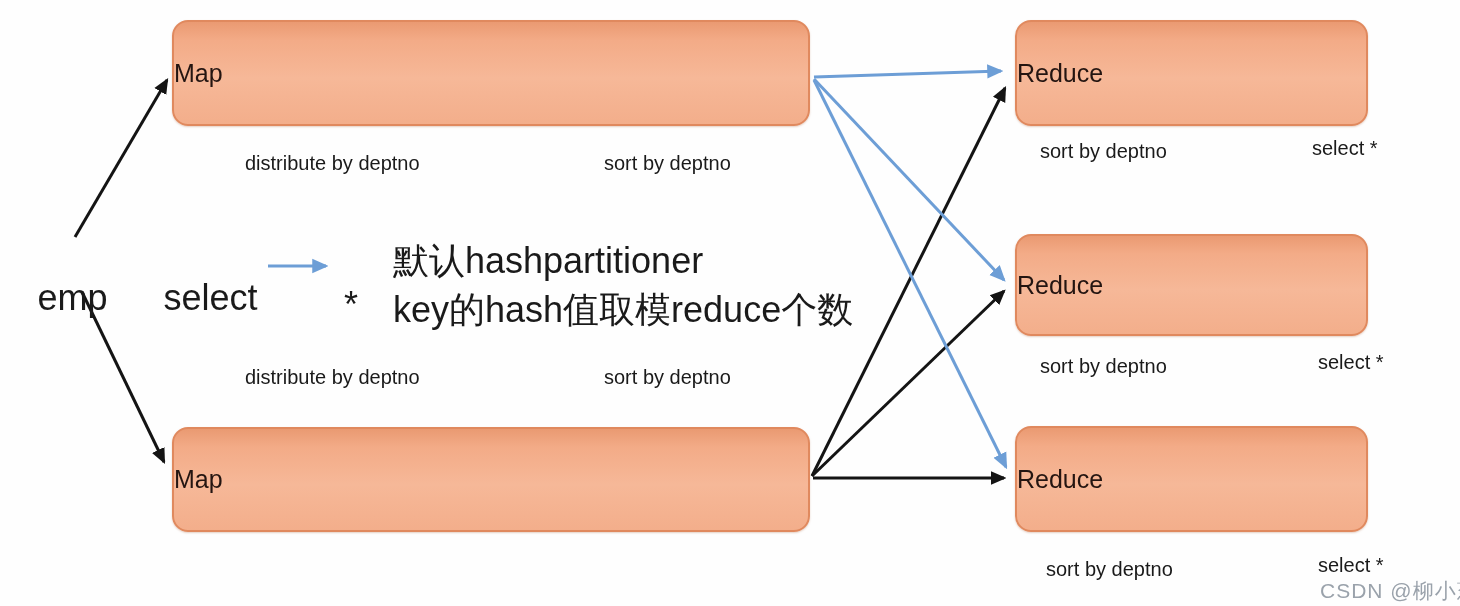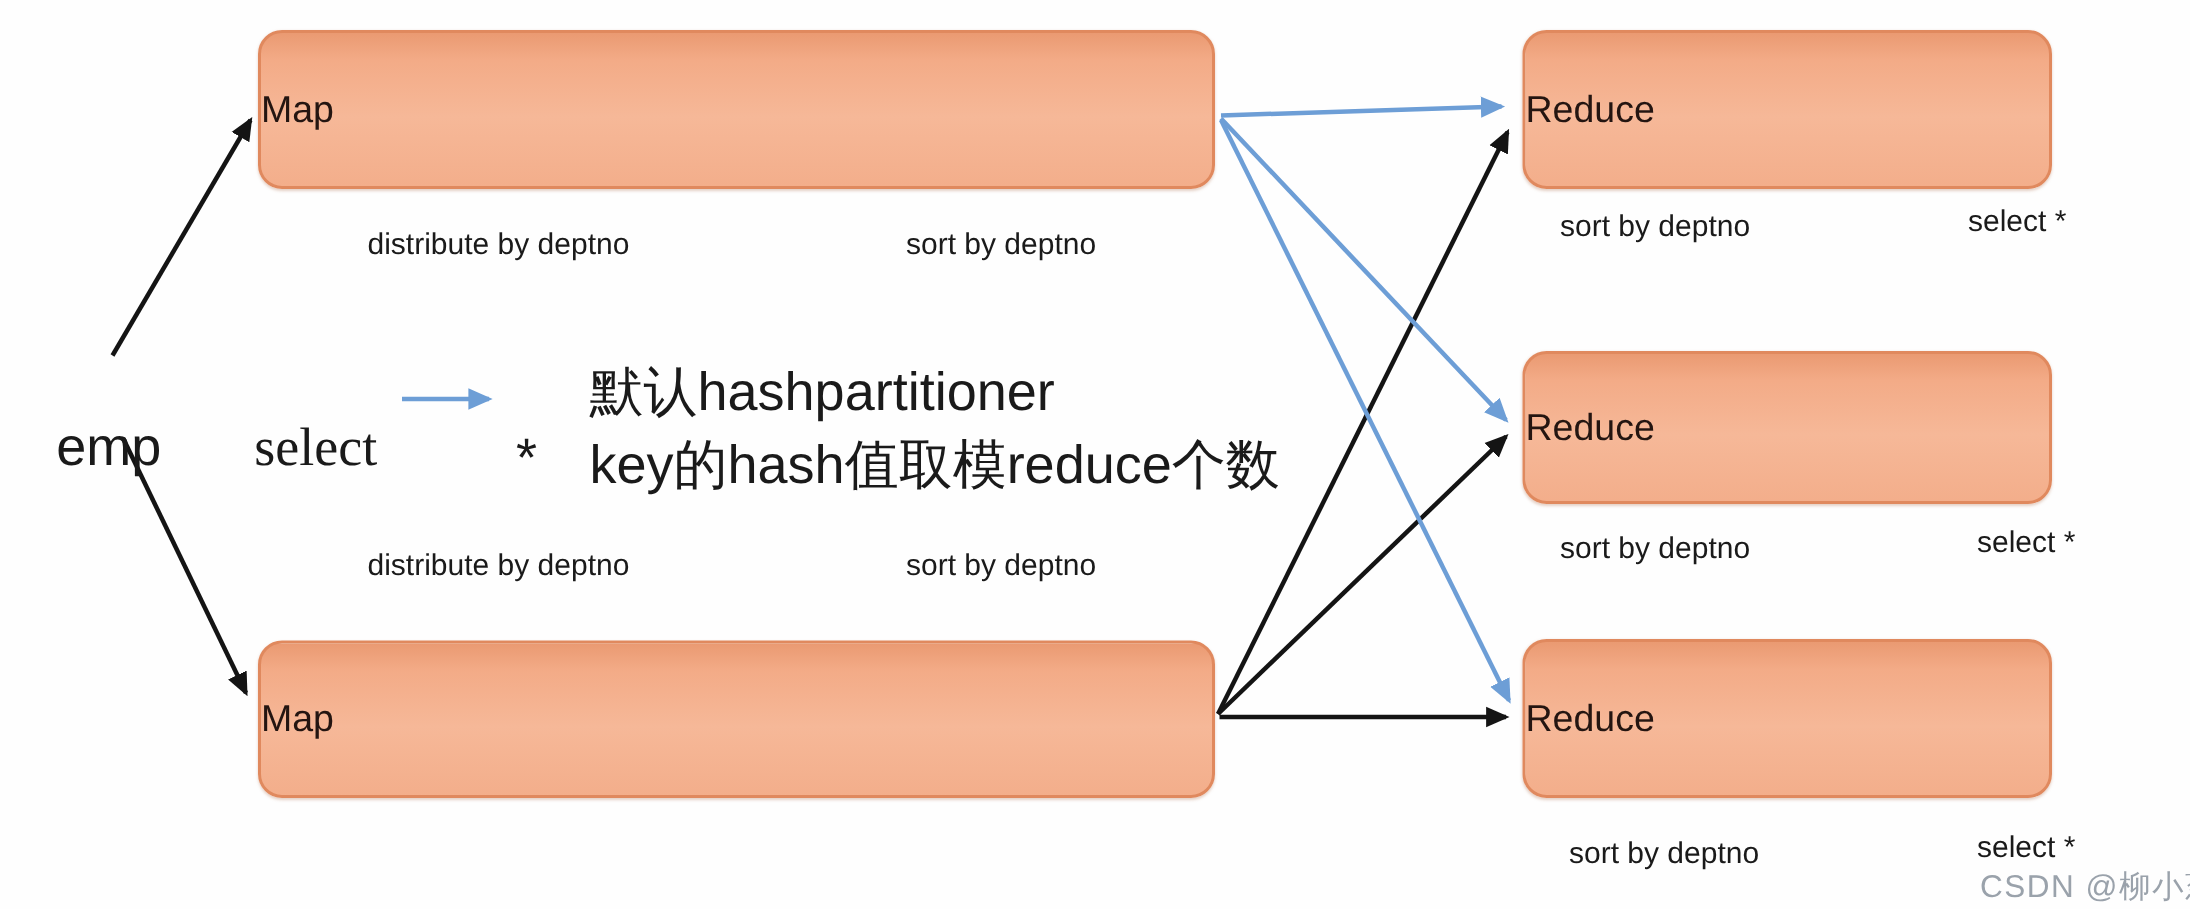--- a/index.html
+++ b/index.html
@@ -33,21 +33,21 @@
   }
   .map-0    { left: 172px; top: 20px;  width: 634px; height: 102px; }
   .map-1    { left: 172px; top: 427px; width: 634px; height: 101px; }
   .reduce-0 { left: 1015px; top: 20px;  width: 349px; height: 102px; }
   .reduce-1 { left: 1015px; top: 234px; width: 349px; height: 98px; }
   .reduce-2 { left: 1015px; top: 426px; width: 349px; height: 102px; }
   .lbl { position: absolute; white-space: nowrap; }
   .big   { font-size: 36px; margin-top: 34px; }
   .mid   { font-size: 20px; }
   .emp    { left: 25px;  top: 243px; width: 95px;  text-align: center; }
-  .select { left: 158px; top: 243px; width: 105px; text-align: center; font-family: Liberation Serif, serif; }
+  .select { left: 158px; top: 243px; width: 105px; text-align: center; }
   .star   { left: 344px; top: 250px; }
   .note   { position: absolute; left: 393px; top: 236px; font-size: 36px; line-height: 49px; white-space: nowrap; }
   .ann-dist-0 { left: 245px; top: 152px; }
   .ann-sort-0 { left: 604px; top: 152px; }
   .ann-dist-1 { left: 245px; top: 366px; }
   .ann-sort-1 { left: 604px; top: 366px; }
   .r0-sort { left: 1040px; top: 140px; }
   .r0-sel  { left: 1312px; top: 137px; }
   .r1-sort { left: 1040px; top: 355px; }
   .r1-sel  { left: 1318px; top: 351px; }

